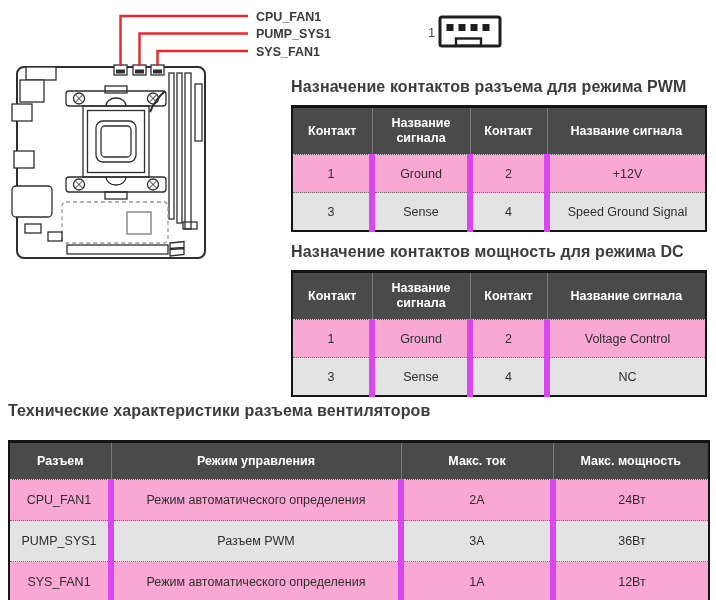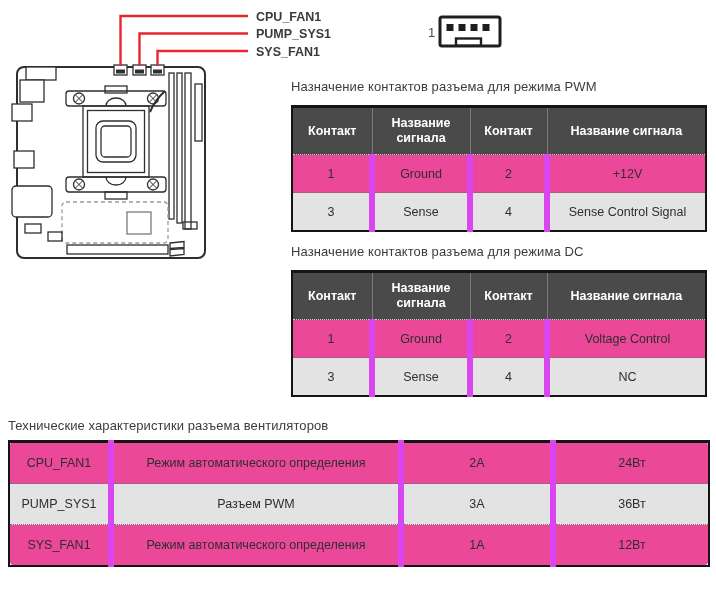--- a/index.html
+++ b/index.html
@@ -5,26 +5,26 @@
   html,body{margin:0;padding:0;}
   body{
     width:716px;height:600px;background:#ffffff;position:relative;overflow:hidden;
     font-family:"Liberation Sans","DejaVu Sans",sans-serif;
     -webkit-font-smoothing:antialiased;
   }
   .abs{position:absolute;}
 
   
   .sec-title{
-    font-size:13px;font-weight:400;color:#3c3c3c;letter-spacing:.1px;
+    font-size:16px;font-weight:700;color:#3c3c3c;letter-spacing:.1px;
     line-height:19px;white-space:nowrap;
   }
 
   
-  table{border-collapse:collapse;table-layout:fixed;background:#ec4899;border-radius:10px;}
+  table{border-collapse:collapse;table-layout:fixed;background:#f9a8d4;border-radius:10px;}
   table.doc{border:2px solid #141414;border-top-width:3px;}
   table.doc th{
     background:#4a4a4a;color:#ffffff;font-size:12.5px;font-weight:700;
     text-align:center;vertical-align:middle;line-height:1.2;
     border-left:1px solid #7a7a7a;border-bottom:1px dotted #cfcfcf;padding:2px 4px;
   }
   table.doc th:first-child{border-left:none;}
   table.doc td{
     font-size:12.5px;color:#2e2e2e;text-align:center;vertical-align:middle;
     border-left:6px solid #d946ef;padding:2px 4px;
@@ -151,26 +151,26 @@
   <tr class="body">
     <td>1</td>
     <td>Ground</td>
     <td>2</td>
     <td>+12V</td>
   </tr>
   <tr class="body alt">
     <td>3</td>
     <td>Sense</td>
     <td>4</td>
-    <td>Sense Control Signal</td>
+    <td>Speed Ground Signal</td>
   </tr>
 </tbody>
   </table>
 
-<div class="abs sec-title" style="left:291px;top:242px;">Назначение контактов разъема для режима DC</div>
+<div class="abs sec-title" style="left:291px;top:242px;">Назначение контактов мощность для режима DC</div>
 
 <table class="doc pin-table abs" style="left:291px;top:270px;width:414px;">
   <colgroup>
       <col style="width:80px">
       <col style="width:98px">
       <col style="width:77px">
       <col style="width:159px">
     </colgroup>
   <tbody>
       <tr>
@@ -187,30 +187,36 @@
   </tr>
   <tr class="body alt">
     <td>3</td>
     <td>Sense</td>
     <td>4</td>
     <td>NC</td>
   </tr>
 </tbody>
   </table>
 
-<div class="abs sec-title" style="left:8px;top:416px;">Технические характеристики разъема вентиляторов</div>
+<div class="abs sec-title" style="left:8px;top:401px;">Технические характеристики разъема вентиляторов</div>
 
 <table class="doc spec-table abs" style="left:8px;top:440px;width:700px;">
   <colgroup>
       <col style="width:102px">
       <col style="width:290px">
       <col style="width:152px">
       <col style="width:156px">
     </colgroup>
   <tbody>
+      <tr>
+    <th>Разъем</th>
+    <th>Режим управления</th>
+    <th>Макс. ток</th>
+    <th>Макс. мощность</th>
+  </tr>
   <tr class="body">
     <td>CPU_FAN1</td>
     <td>Режим автоматического определения</td>
     <td>2A</td>
     <td>24Вт</td>
   </tr>
   <tr class="body alt">
     <td>PUMP_SYS1</td>
     <td>Разъем PWM</td>
     <td>3A</td>

